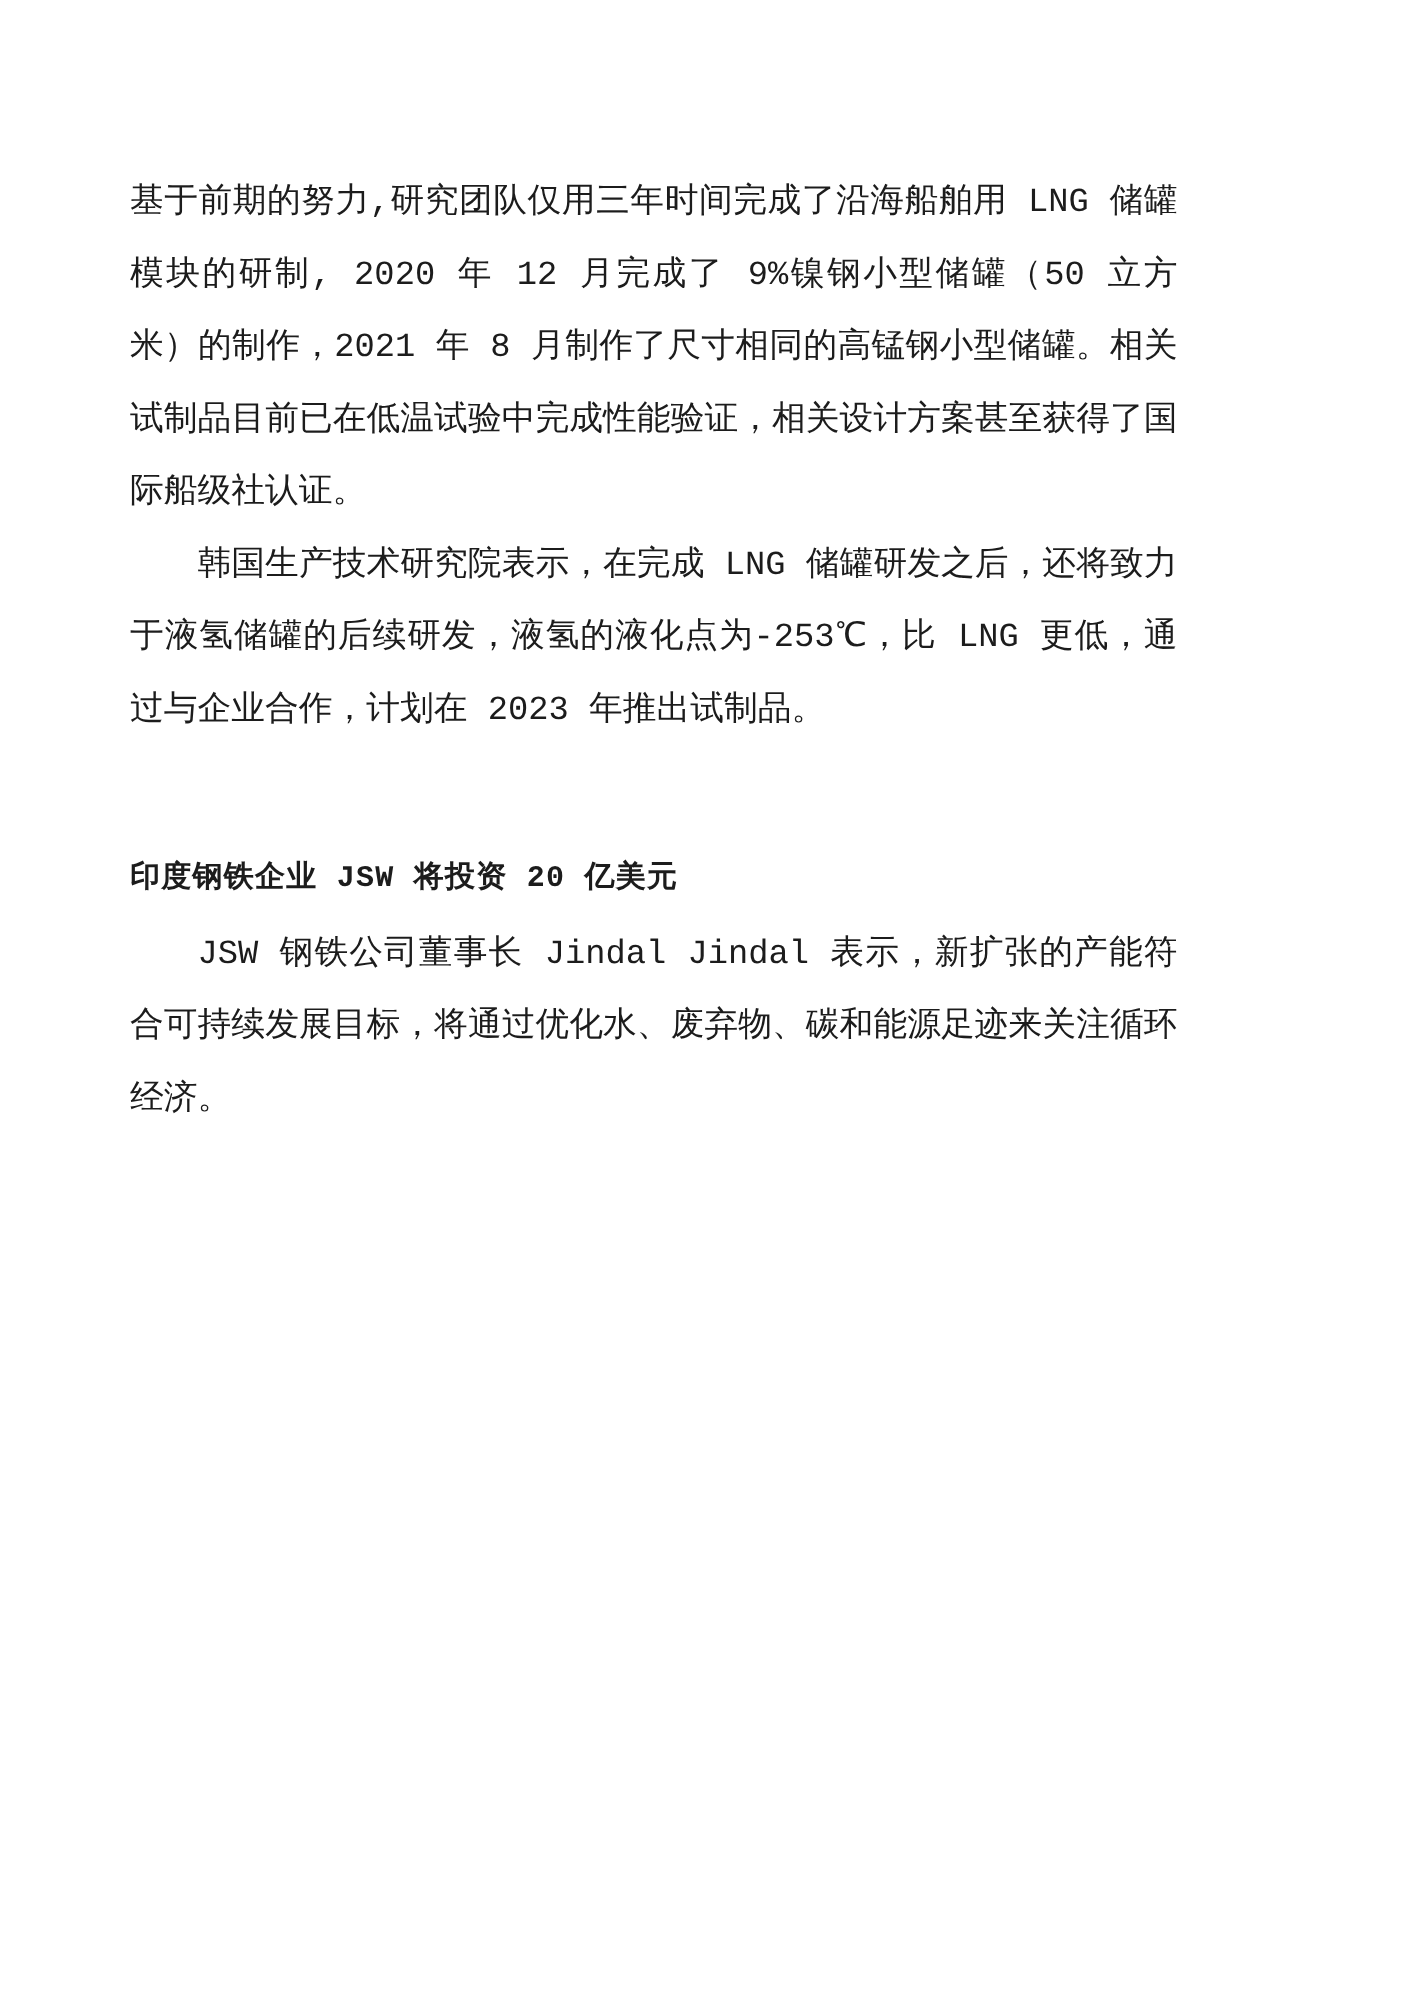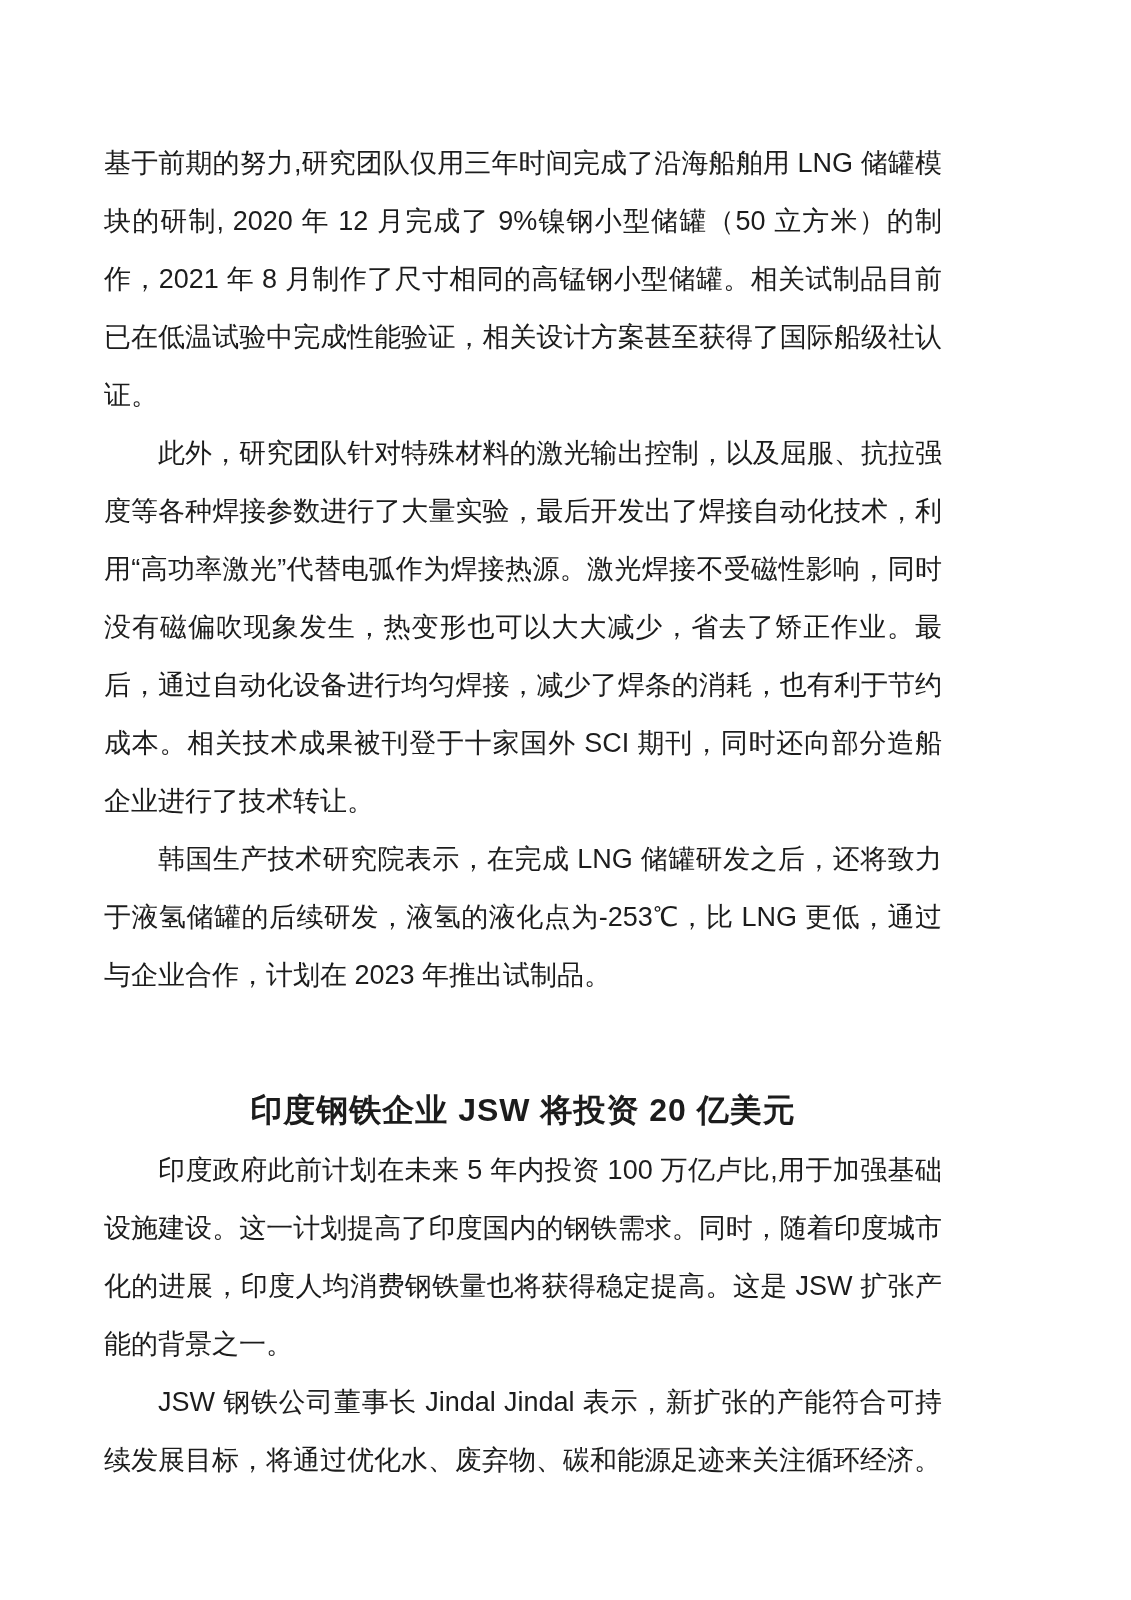--- a/index.html
+++ b/index.html
@@ -7,59 +7,57 @@
     padding: 0;
     background: #ffffff;
   }
   .page {
     position: relative;
     width: 1054px;
     height: 1600px;
     background: #ffffff;
     overflow: hidden;
     box-sizing: border-box;
-    font-family: Liberation Sans, sans-serif;
+    font-family: Liberation Mono, monospace;
     color: #1c1c1c;
   }
   .content {
     padding: 134px 112px 0 104px;
   }
   .para {
     margin: 0;
     font-size: 27px;
     line-height: 58px;
     text-align: justify;
     text-justify: inter-character;
     word-break: break-all;
   }
   .para.indent {
     text-indent: 2em;
   }
   .article-title {
     margin: 75px 0 0 0;
-    font-size: 32px;
+    font-size: 24px;
     line-height: 62px;
-    text-align: center;
+    text-align: left;
     font-weight: 600;
     letter-spacing: 1px;
   }
 </style>
 </head>
 <body>
 
 <div class="page">
   <div class="content">
 
     <p class="para">基于前期的努力,研究团队仅用三年时间完成了沿海船舶用 LNG 储罐模块的研制, 2020 年 12 月完成了 9%镍钢小型储罐（50 立方米）的制作，2021 年 8 月制作了尺寸相同的高锰钢小型储罐。相关试制品目前已在低温试验中完成性能验证，相关设计方案甚至获得了国际船级社认证。</p>
 
-    <p class="para indent">此外，研究团队针对特殊材料的激光输出控制，以及屈服、抗拉强度等各种焊接参数进行了大量实验，最后开发出了焊接自动化技术，利用“高功率激光”代替电弧作为焊接热源。激光焊接不受磁性影响，同时没有磁偏吹现象发生，热变形也可以大大减少，省去了矫正作业。最后，通过自动化设备进行均匀焊接，减少了焊条的消耗，也有利于节约成本。相关技术成果被刊登于十家国外 SCI 期刊，同时还向部分造船企业进行了技术转让。</p>
 
     <p class="para indent">韩国生产技术研究院表示，在完成 LNG 储罐研发之后，还将致力于液氢储罐的后续研发，液氢的液化点为-253℃，比 LNG 更低，通过与企业合作，计划在 2023 年推出试制品。</p>
 
     <h2 class="article-title">印度钢铁企业 JSW 将投资 20 亿美元</h2>
 
 
-    <p class="para indent">印度政府此前计划在未来 5 年内投资 100 万亿卢比,用于加强基础设施建设。这一计划提高了印度国内的钢铁需求。同时，随着印度城市化的进展，印度人均消费钢铁量也将获得稳定提高。这是 JSW 扩张产能的背景之一。</p>
 
     <p class="para indent">JSW 钢铁公司董事长 Jindal Jindal 表示，新扩张的产能符合可持续发展目标，将通过优化水、废弃物、碳和能源足迹来关注循环经济。</p>
 
   </div>
 </div>
 
 </body></html>

